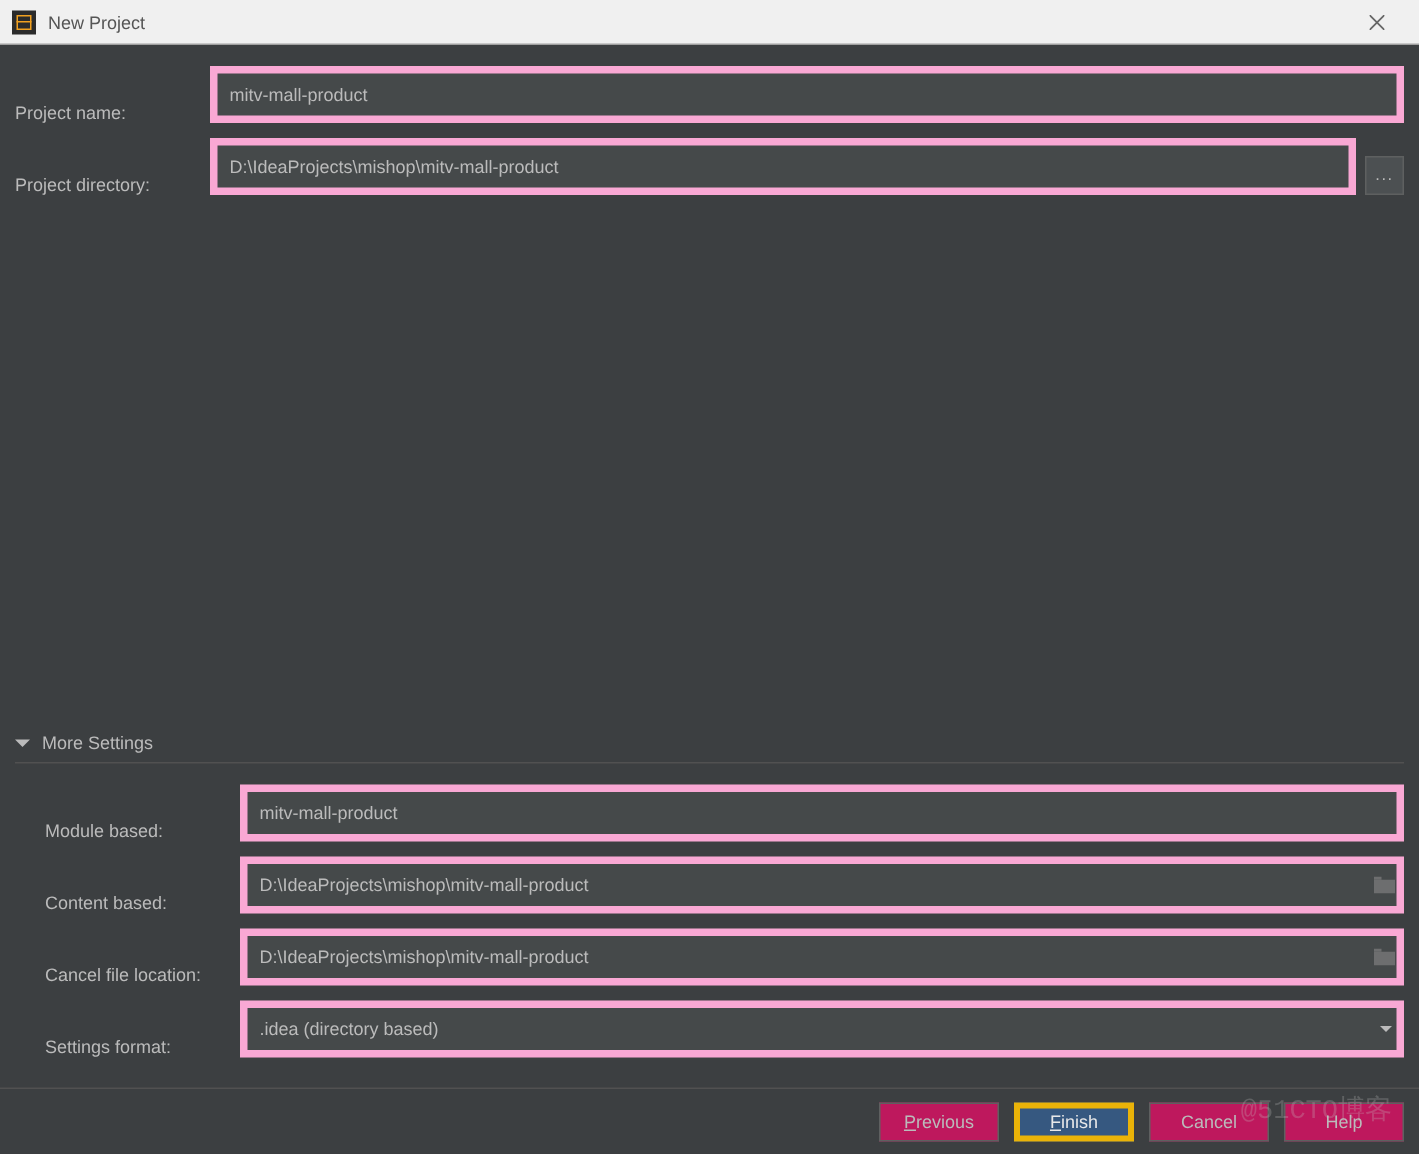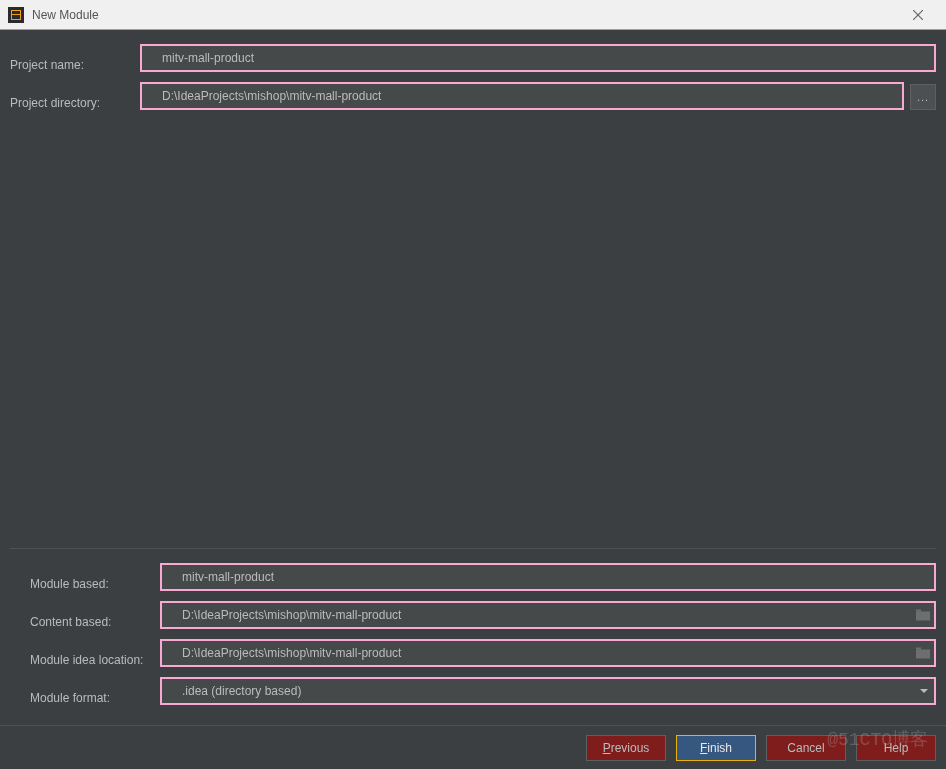--- a/index.html
+++ b/index.html
@@ -69,25 +69,25 @@
       margin-bottom: 10px;
     }
     .form-label {
       width: 130px;
       color: #bbbbbb;
       font-size: 12px;
       padding-right: 8px;
     }
     .form-input {
       flex: 1;
-      height: 28px;
+      height: 38px;
       background: #45494a;
-      border: 2px solid #f9a8d4;
-      color: #bbbbbb;
-      padding: 0 20px;
+      border: 5px solid #f9a8d4;
+      color: #bbbbbb;
+      padding: 0 8px;
       font-size: 12px;
       outline: none;
     }
     .browse-btn {
       width: 26px;
       height: 26px;
       margin-left: 6px;
       background: #4c5052;
       border: 1px solid #5e6060;
       color: #bbbbbb;
@@ -194,33 +194,33 @@
       border-top: 1px solid #515151;
       display: flex;
       align-items: center;
       justify-content: flex-end;
       padding: 0 10px;
       gap: 10px;
     }
     .btn {
       min-width: 80px;
       height: 26px;
-      background: #7f1d1d;
+      background: #be185d;
       border: 1px solid #5e6060;
       color: #bbbbbb;
       font-size: 12px;
       cursor: pointer;
       display: flex;
       align-items: center;
       justify-content: center;
       padding: 0 14px;
     }
     .btn.primary {
       background: #365880;
-      border: 1px solid #eab308;
+      border: 4px solid #eab308;
       color: #e8e8e8;
     }
     .btn .mnemonic {
       text-decoration: underline;
     }
     .watermark {
       position: absolute;
       bottom: 18px;
       right: 18px;
       color: rgba(200,200,200,0.25);
@@ -229,21 +229,21 @@
       font-family: Liberation Mono, monospace;
     }
   </style>
 </head>
 <body>
 
 <div class="titlebar">
   <div class="titlebar-icon">
     <div class="titlebar-icon-inner"></div>
   </div>
-  <div class="titlebar-title">New Module</div>
+  <div class="titlebar-title">New Project</div>
   <div class="titlebar-close">
     <svg width="10" height="10" viewBox="0 0 10 10">
         <line x1="0" y1="0" x2="10" y2="10" stroke="#666" stroke-width="1.2"></line>
         <line x1="10" y1="0" x2="0" y2="10" stroke="#666" stroke-width="1.2"></line>
       </svg>
   </div>
 </div>
 
 <div class="content">
   <div class="form-row">
@@ -251,50 +251,54 @@
     <input class="form-input" value="mitv-mall-product" style="">
   </div>
   <div class="form-row">
     <div class="form-label">Project directory:</div>
     <input class="form-input" value="D:\IdeaProjects\mishop\mitv-mall-product" style="">
     <div class="browse-btn">...</div>
   </div>
 </div>
 
 <div class="more-settings-section">
+  <div class="more-settings-header">
+    <div class="chevron"></div>
+    <span>More Settings</span>
+  </div>
   <div class="more-settings-sep"></div>
   <div class="more-settings-body">
 
     <div class="form-row">
       <div class="form-label">Module based:</div>
       <input class="form-input" value="mitv-mall-product" style="">
     </div>
 
     <div class="form-row">
       <div class="form-label">Content based:</div>
       <div class="input-with-icon">
         <input class="form-input" value="D:\IdeaProjects\mishop\mitv-mall-product" style="">
         <div class="trailing-icon">
           <div class="folder-icon"></div>
         </div>
       </div>
     </div>
 
     <div class="form-row">
-      <div class="form-label">Module idea location:</div>
+      <div class="form-label">Cancel file location:</div>
       <div class="input-with-icon">
         <input class="form-input" value="D:\IdeaProjects\mishop\mitv-mall-product" style="">
         <div class="trailing-icon">
           <div class="folder-icon"></div>
         </div>
       </div>
     </div>
 
     <div class="form-row">
-      <div class="form-label">Module format:</div>
+      <div class="form-label">Settings format:</div>
       <div class="input-with-icon">
         <input class="form-input" readonly="" value=".idea (directory based)" style="">
         <div class="dropdown-arrow"></div>
       </div>
     </div>
 
   </div>
 </div>
 
 <div class="button-bar">

